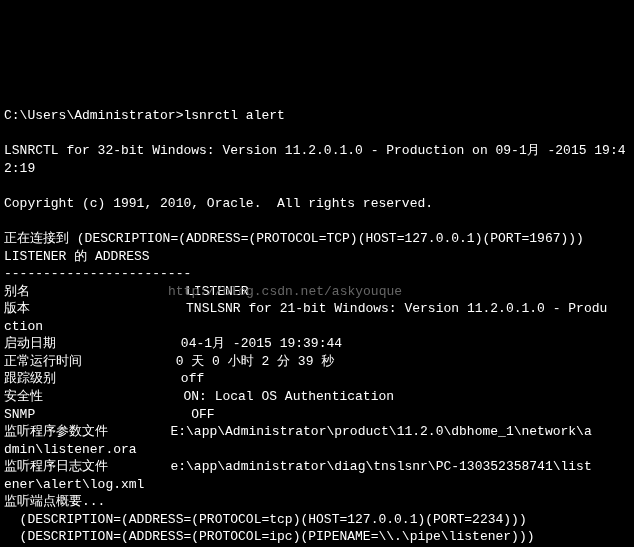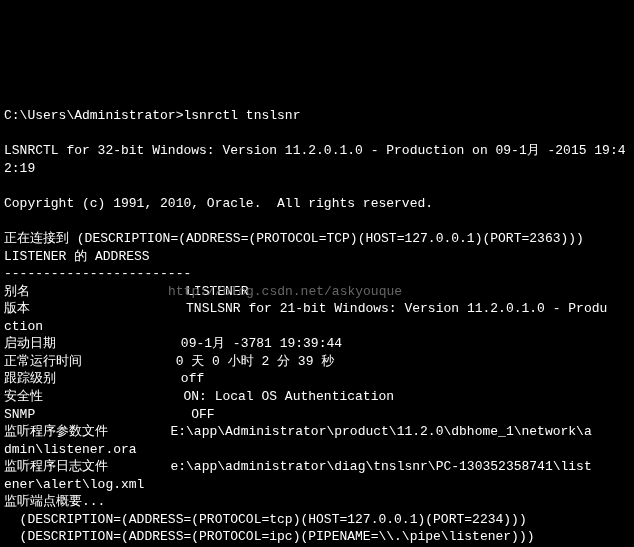--- a/index.html
+++ b/index.html
@@ -28,34 +28,34 @@
     pointer-events: none;
     z-index: 1;
   }
 </style>
 </head>
 <body>
 
 
 
 <div class="terminal">
-<span>C:\Users\Administrator&gt;</span><span>lsnrctl tnslsnr</span>
+<span>C:\Users\Administrator&gt;</span><span>lsnrctl alert</span>
 <span></span>
 <span>LSNRCTL for 32-bit Windows: Version 11.2.0.1.0 - Production on 09-1月 -2015 19:4</span>
 <span>2:19</span>
 <span></span>
 <span>Copyright (c) 1991, 2010, Oracle.  All rights reserved.</span>
 <span></span>
-<span>正在连接到 (DESCRIPTION=(ADDRESS=(PROTOCOL=TCP)(HOST=127.0.0.1)(PORT=2363)))</span>
+<span>正在连接到 (DESCRIPTION=(ADDRESS=(PROTOCOL=TCP)(HOST=127.0.0.1)(PORT=1967)))</span>
 <span>LISTENER 的 ADDRESS</span>
 <span>------------------------</span>
 <span>别名</span><span>                    </span><span>LISTENER</span>
 <span>版本</span><span>                    </span><span>TNSLSNR for 21-bit Windows: Version 11.2.0.1.0 - Produ</span>
 <span>ction</span>
-<span>启动日期</span><span>                </span><span>09-1月 -3781 19:39:44</span>
+<span>启动日期</span><span>                </span><span>04-1月 -2015 19:39:44</span>
 <span>正常运行时间</span><span>            </span><span>0 天 0 小时 2 分 39 秒</span>
 <span>跟踪级别</span><span>                </span><span>off</span>
 <span>安全性</span><span>                  </span><span>ON: Local OS Authentication</span>
 <span>SNMP</span><span>                    </span><span>OFF</span>
 <span>监听程序参数文件</span><span>        </span><span>E:\app\Administrator\product\11.2.0\dbhome_1\network\a</span>
 <span>dmin\listener.ora</span>
 <span>监听程序日志文件</span><span>        </span><span>e:\app\administrator\diag\tnslsnr\PC-130352358741\list</span>
 <span>ener\alert\log.xml</span>
 <span>监听端点概要...</span>
 <span>  (DESCRIPTION=(ADDRESS=(PROTOCOL=tcp)(HOST=127.0.0.1)(PORT=2234)))</span>

